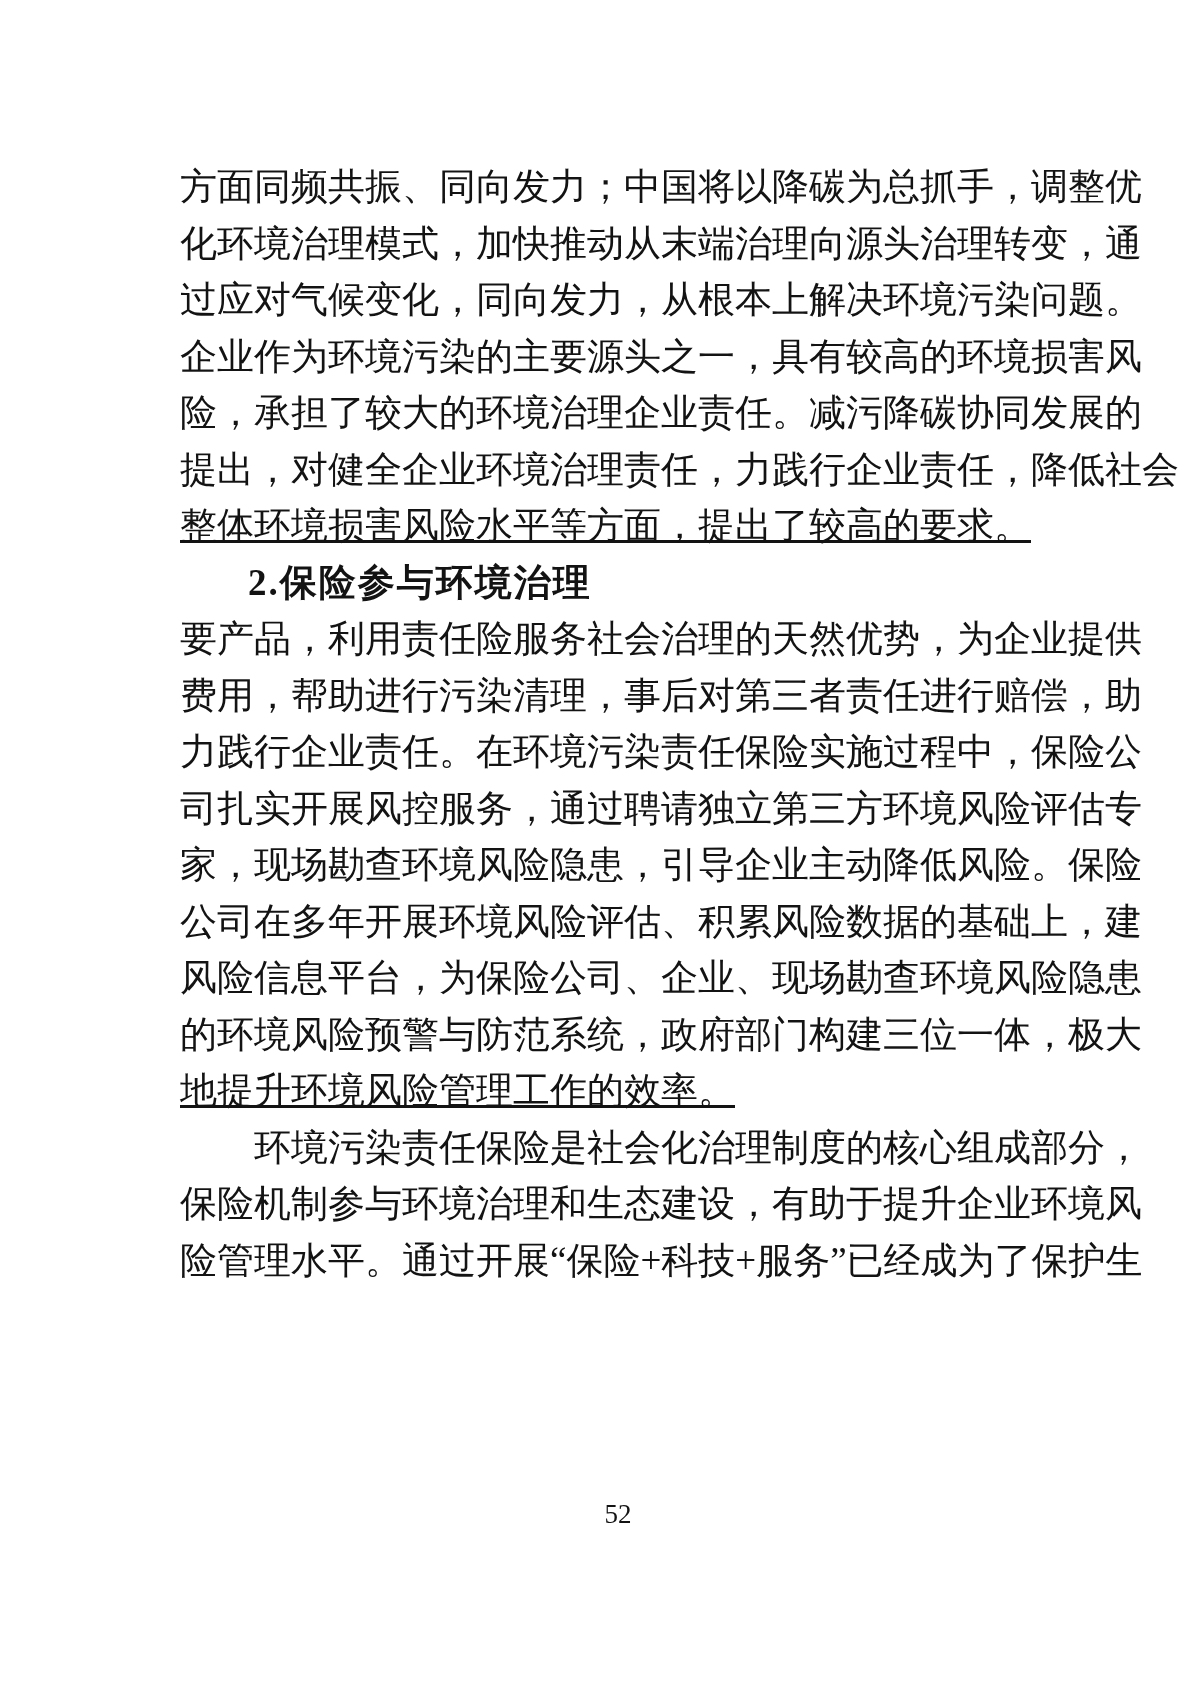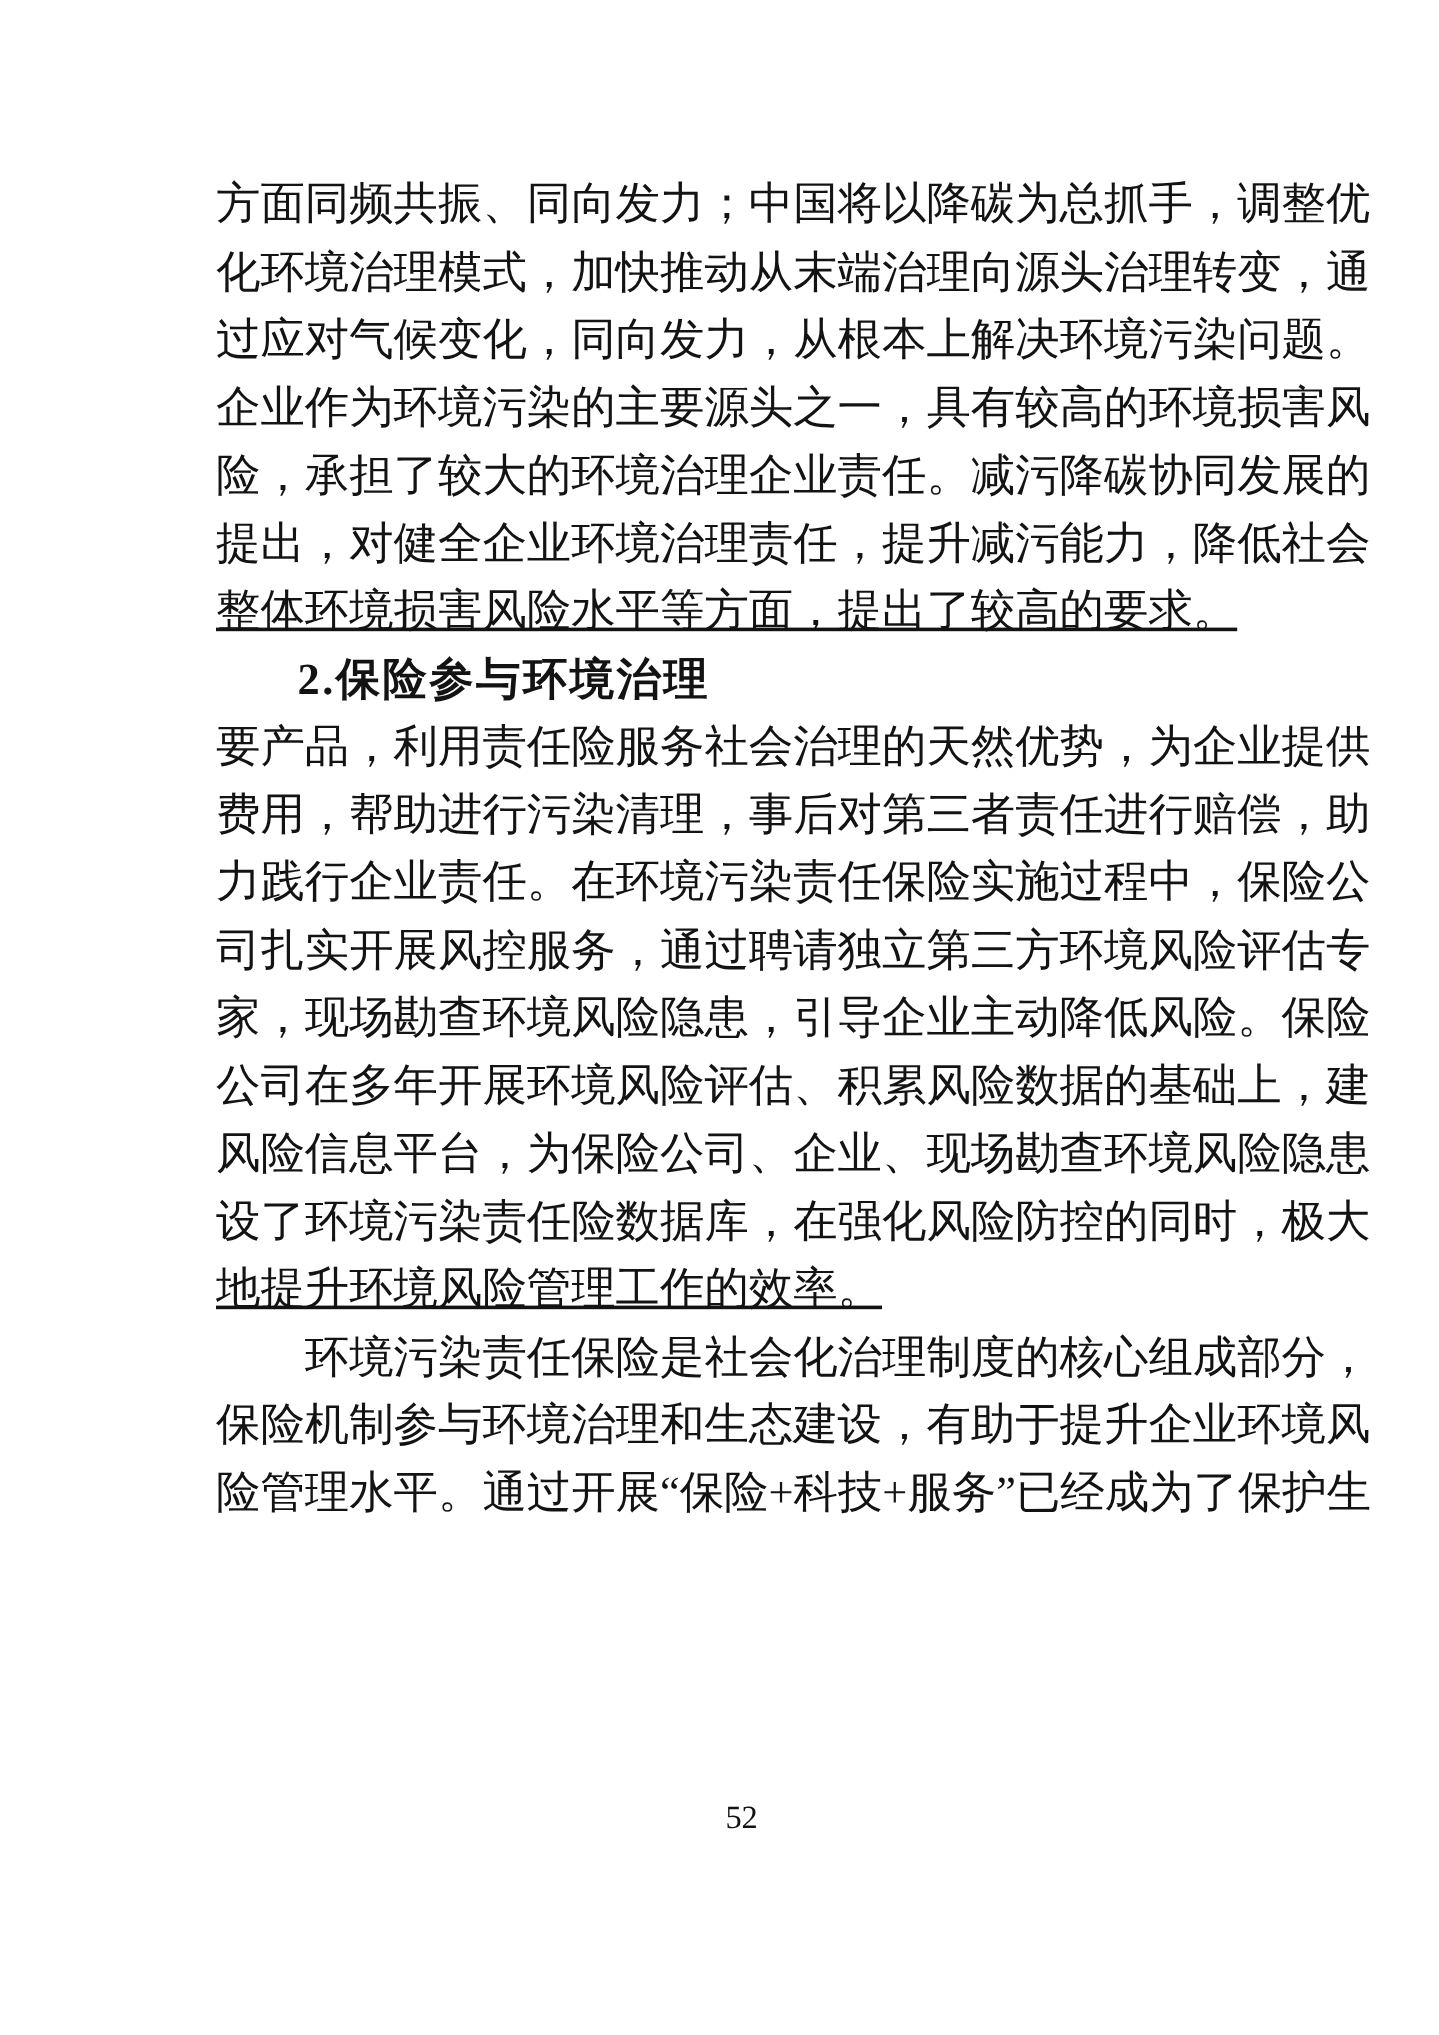--- a/index.html
+++ b/index.html
@@ -12,21 +12,21 @@
     width: 1199px;
     height: 1696px;
     background: #ffffff;
     font-family: "Liberation Serif", "DejaVu Serif", serif;
     color: #131313;
     overflow: hidden;
   }
   .textblock {
     position: absolute;
     left: 180px;
-    top: 143px;
+    top: 159px;
     width: 836px;
     font-size: 37px;
     line-height: 56.5px;
   }
   .para {
     margin: 0;
     padding: 0;
   }
   .line {
     text-align: justify;
@@ -64,35 +64,35 @@
 
 <div class="page">
   <div class="textblock">
 
     <div class="para">
       <div class="line">方面同频共振、同向发力；中国将以降碳为总抓手，调整优</div>
       <div class="line">化环境治理模式，加快推动从末端治理向源头治理转变，通</div>
       <div class="line">过应对气候变化，同向发力，从根本上解决环境污染问题。</div>
       <div class="line">企业作为环境污染的主要源头之一，具有较高的环境损害风</div>
       <div class="line">险，承担了较大的环境治理企业责任。减污降碳协同发展的</div>
-      <div class="line">提出，对健全企业环境治理责任，提升减污能力，降低社会</div>
+      <div class="line">提出，对健全企业环境治理责任，力践行企业责任，降低社会</div>
       <div class="line end">整体环境损害风险水平等方面，提出了较高的要求。</div>
     </div>
 
     <div class="line heading">2.保险参与环境治理</div>
 
     <div class="para">
       <div class="line">要产品，利用责任险服务社会治理的天然优势，为企业提供</div>
       <div class="line">费用，帮助进行污染清理，事后对第三者责任进行赔偿，助</div>
       <div class="line">力践行企业责任。在环境污染责任保险实施过程中，保险公</div>
       <div class="line">司扎实开展风控服务，通过聘请独立第三方环境风险评估专</div>
       <div class="line">家，现场勘查环境风险隐患，引导企业主动降低风险。保险</div>
       <div class="line">公司在多年开展环境风险评估、积累风险数据的基础上，建</div>
       <div class="line">风险信息平台，为保险公司、企业、现场勘查环境风险隐患</div>
-      <div class="line">设了环境污染责任险数据库，在强化风险防控的同时，极大</div>
+      <div class="line">的环境风险预警与防范系统，政府部门构建三位一体，极大</div>
       <div class="line end">地提升环境风险管理工作的效率。</div>
     </div>
 
     <div class="para">
       <div class="line indent">环境污染责任保险是社会化治理制度的核心组成部分，</div>
       <div class="line">保险机制参与环境治理和生态建设，有助于提升企业环境风</div>
       <div class="line">险管理水平。通过开展“保险+科技+服务”已经成为了保护生</div>
     </div>
 
   </div>

